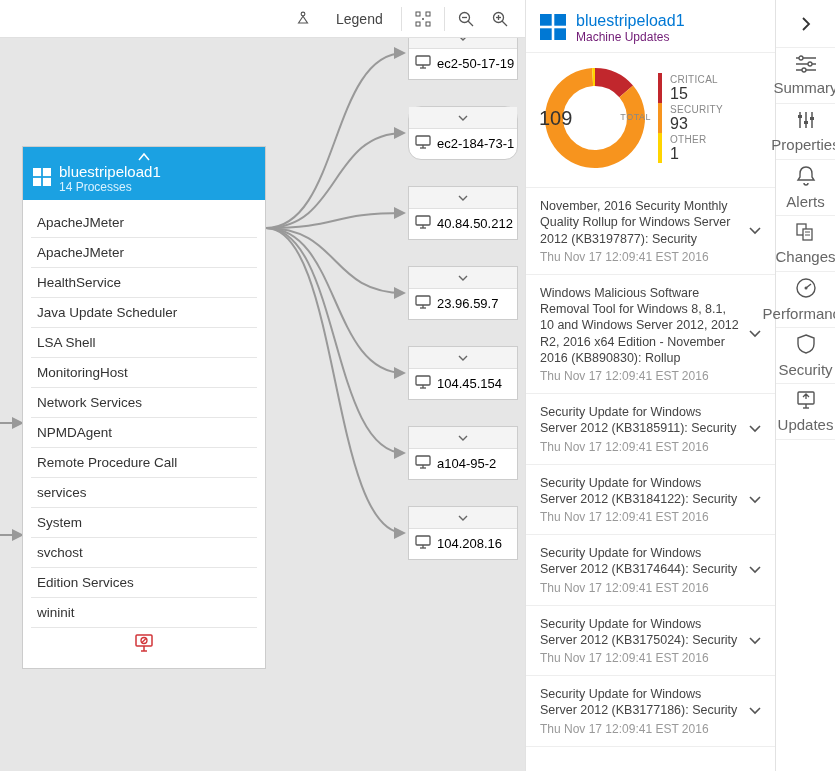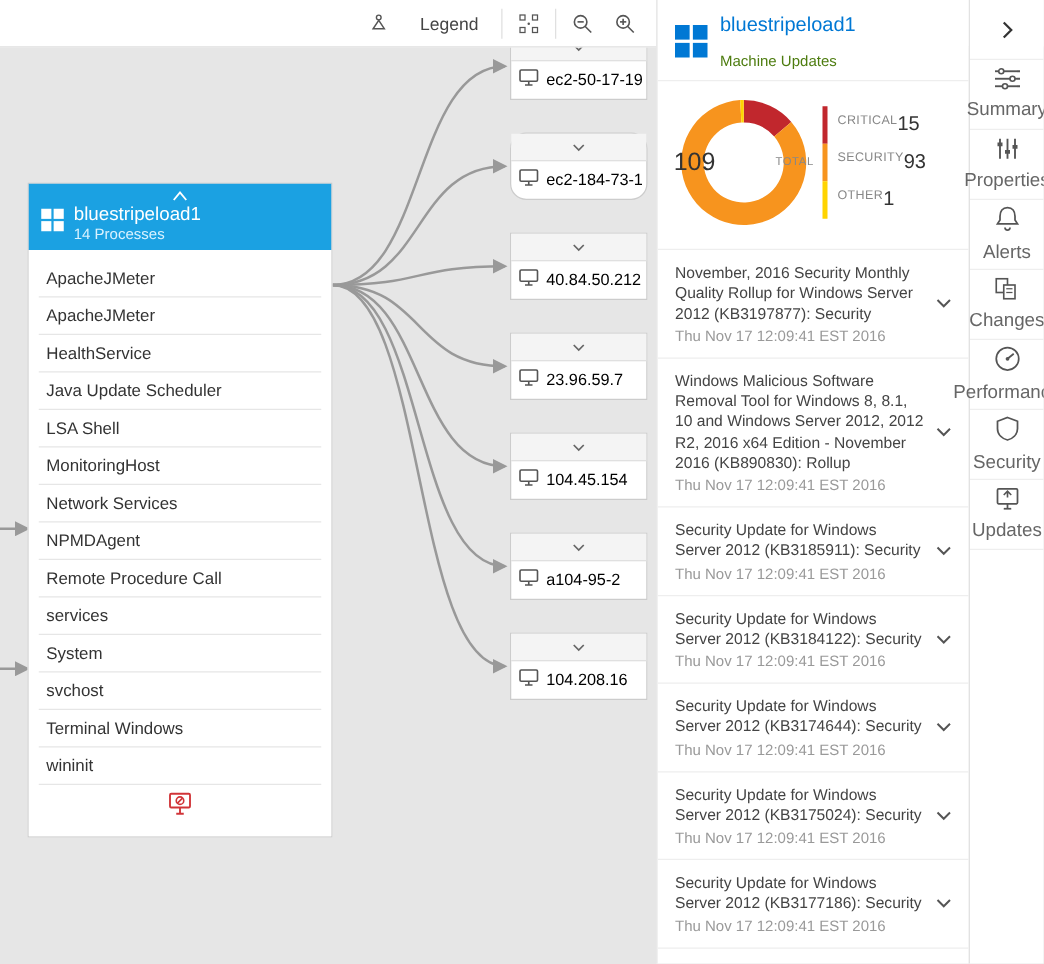--- a/index.html
+++ b/index.html
@@ -34,35 +34,35 @@
   .remote-node .body { display: flex; align-items: center; gap: 6px; padding: 6px 6px; font-size: 13px; white-space: nowrap; overflow: hidden; }
   .remote-node .monitor { width: 16px; height: 14px; flex-shrink: 0; }
 
   
   svg.wires { position: absolute; inset: 0; width: 100%; height: 100%; pointer-events: none; }
 
   
   .right-panel { position: absolute; top: 0; right: 60px; width: 250px; bottom: 0; background: #fff; border-left: 1px solid #e2e2e2; z-index: 6; font-size: 13px; color: #333; overflow: hidden; }
   .rp-header { display: flex; gap: 10px; padding: 12px 14px 8px 14px; align-items: center; }
   .rp-title { font-size: 16px; color: #0078d4; }
-  .rp-sub { font-size: 12px; color: #4d7c0f; margin-top: 12px; }
+  .rp-sub { font-size: 12px; color: #701a75; margin-top: 0px; }
   .rp-divider { height: 1px; background: #eee; margin: 0 0; }
 
   
   .donut-row { display: flex; align-items: center; gap: 8px; padding: 10px 14px 14px 14px; }
   .donut-wrap { position: relative; width: 110px; height: 110px; }
   .donut-center { position: absolute; inset: 0; display: flex; flex-direction: row; align-items: center; justify-content: center; gap: 48px; }
   .donut-total { font-size: 20px; font-weight: 400; color: #333; }
   .donut-total-label { font-size: 9px; letter-spacing: 0.5px; color: #888; margin-top: -2px; }
   .donut-legend { display: flex; flex-direction: column; gap: 0px; font-size: 11px; }
   .dl-item .lbl { color: #888; font-size: 10px; letter-spacing: 0.3px; }
   .dl-item .val { font-size: 16px; color: #333; }
   .dl-item { display: flex; gap: 8px; align-items: center; }
   .dl-bar { width: 4px; height: 30px; }
-  .dl-text { display: flex; line-height: 1.1; }
+  .dl-text { display: flex; flex-direction: column; line-height: 1.1; }
 
   
   .updates { border-top: 1px solid #eee; }
   .update-item { padding: 10px 14px; border-bottom: 1px solid #eee; display: flex; gap: 10px; align-items: center; cursor:pointer;}
   .update-text { flex: 1; }
   .update-title { font-size: 12.5px; color: #444; line-height: 1.3; }
   .update-time { font-size: 12px; color: #999; margin-top: 3px; }
   .update-chev { color: #555; }
 
   
@@ -164,21 +164,21 @@
         <div class="proc-item">HealthService</div>
         <div class="proc-item">Java Update Scheduler</div>
         <div class="proc-item">LSA Shell</div>
         <div class="proc-item">MonitoringHost</div>
         <div class="proc-item">Network Services</div>
         <div class="proc-item">NPMDAgent</div>
         <div class="proc-item">Remote Procedure Call</div>
         <div class="proc-item">services</div>
         <div class="proc-item">System</div>
         <div class="proc-item">svchost</div>
-        <div class="proc-item">Terminal Windows</div>
+        <div class="proc-item">Edition Services</div>
         <div class="proc-item">wininit</div>
         <div class="error-icon-row"><svg width="20" height="18" viewBox="0 0 20 18">
             <rect x="2" y="1" width="16" height="11" rx="1" stroke="#d13438" stroke-width="1.5" fill="none"></rect>
             <line x1="7" y1="17" x2="13" y2="17" stroke="#d13438" stroke-width="1.5"></line>
             <line x1="10" y1="12" x2="10" y2="17" stroke="#d13438" stroke-width="1.5"></line>
             <circle cx="10" cy="6.5" r="3" stroke="#d13438" stroke-width="1.3" fill="none"></circle>
             <line x1="8" y1="8.5" x2="12" y2="4.5" stroke="#d13438" stroke-width="1.3"></line>
           </svg></div>
       </div>
   </div>

